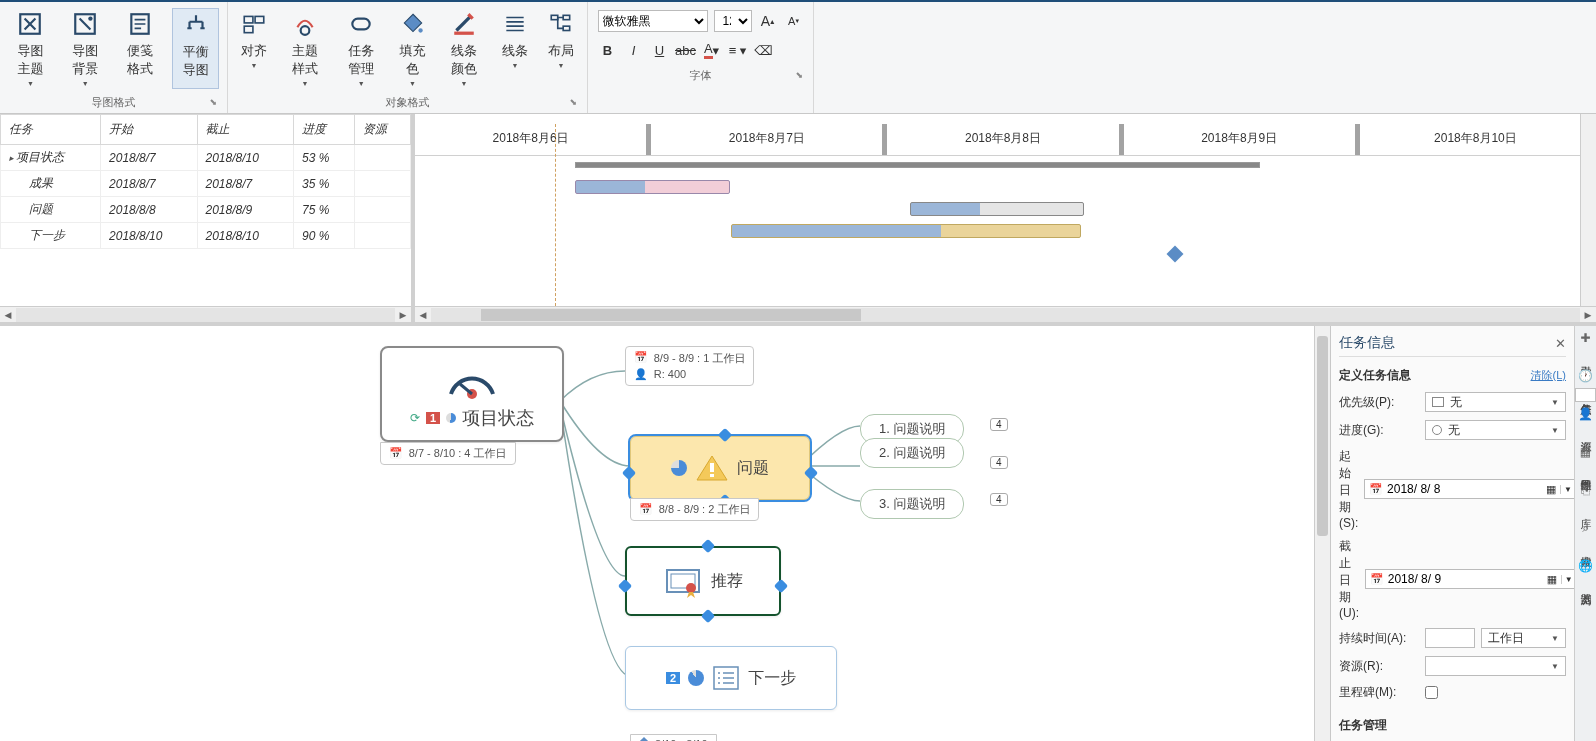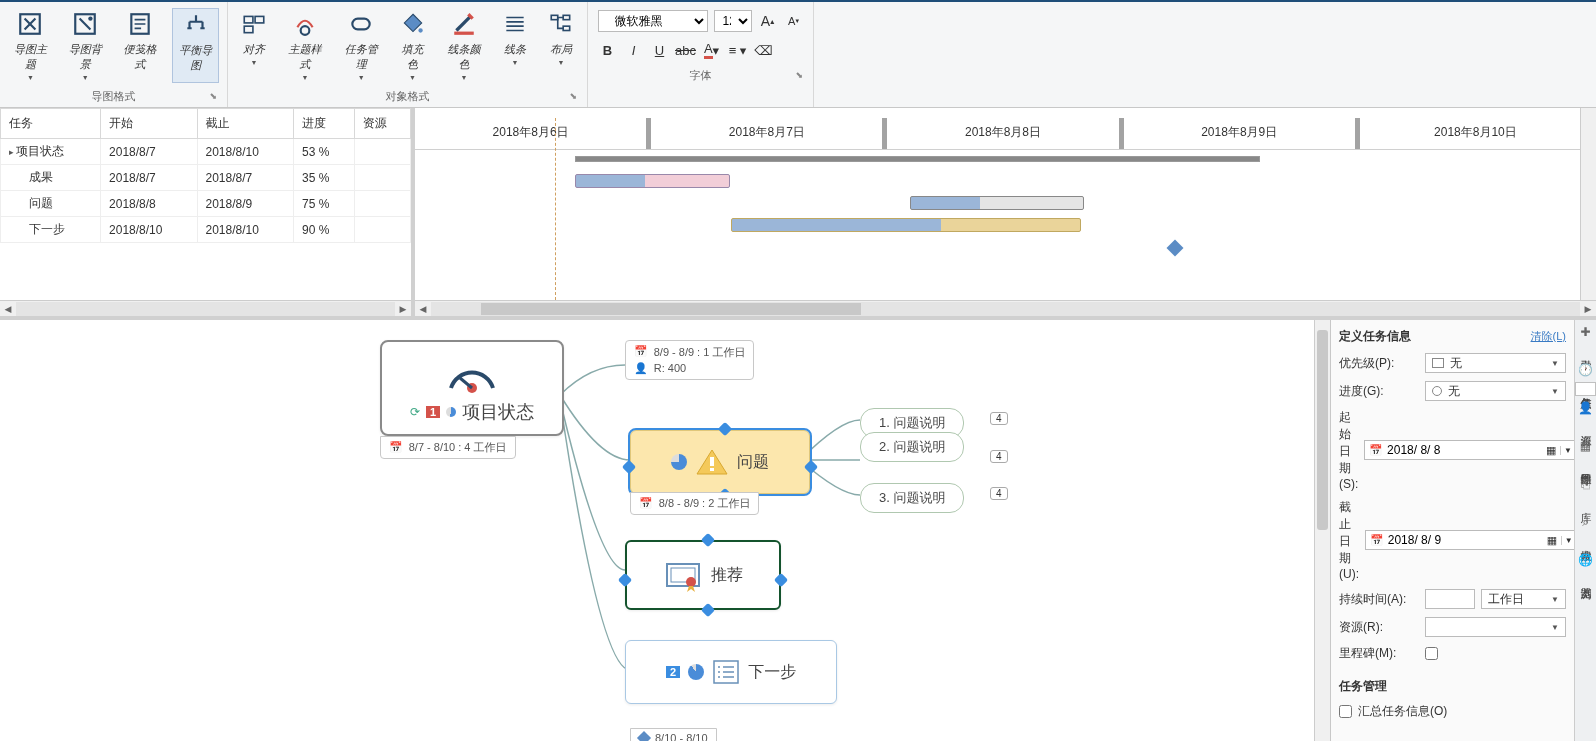--- a/index.html
+++ b/index.html
@@ -5,34 +5,34 @@
 * { box-sizing: border-box; margin: 0; padding: 0; font-family: "Microsoft YaHei", sans-serif; }
 body { width: 1596px; height: 741px; background: #fff; overflow: hidden; font-size: 12px; color: #333; }
 
 
 .ribbon { background: #f5f6f7; border-bottom: 1px solid #c8c8c8; border-top: 2px solid #1f4e79; }
 .ribbon-groups { display: flex; }
 .r-group { border-right: 1px solid #d8d8d8; padding: 6px 8px 0 8px; display: flex; flex-direction: column; align-items: center; }
 .r-btns { display: flex; gap: 10px; }
 .r-btn { display: flex; flex-direction: column; align-items: center; gap: 4px; padding: 2px 4px; cursor: pointer; position: relative; }
 .r-btn .ic { width: 28px; height: 28px; display: flex; align-items: center; justify-content: center; }
-.r-btn .lbl { font-size: 11px; color: #333; text-align: center; font-style: italic; }
+.r-btn .lbl { font-size: 13px; color: #333; text-align: center; }
 .r-btn .drop { font-size: 7px; color: #555; margin-top: -2px; }
 .r-group-title { font-size: 11px; color: #666; padding: 6px 0 3px; text-align: center; width: 100%; position: relative; }
 .r-group-title .launcher { position: absolute; right: 2px; top: 8px; font-size: 9px; color: #888; }
 .font-row { display: flex; align-items: center; gap: 6px; padding: 2px 0; }
-.font-sel { width: 110px; height: 22px; border: 1px solid #bbb; font-size: 12px; padding: 0 12px; background: #fff; }
+.font-sel { width: 110px; height: 22px; border: 1px solid #bbb; font-size: 12px; padding: 0 0; background: #fff; }
 .size-sel { width: 38px; height: 22px; border: 1px solid #bbb; font-size: 12px; padding: 0 4px; background: #fff; }
 .fbtn { width: 20px; height: 20px; display: flex; align-items: center; justify-content: center; font-size: 13px; color: #333; cursor: pointer; }
 
 
 .main { display: flex; flex-direction: column; height: calc(100% - 96px); }
 .split-top { height: 212px; display: flex; border-bottom: 4px solid #d0d0d0; }
 .grid-area { width: 415px; display: flex; flex-direction: column; border-right: 4px solid #d0d0d0; }
-.grid-table { flex: 1; }
+.grid-table { flex: 1; font-style: italic; }
 .grid-table table { width: 100%; border-collapse: collapse; }
 .grid-table th { text-align: left; padding: 6px 8px; background: #fff; border: 1px solid #d8d8d8; font-weight: normal; font-size: 12px; }
 .grid-table td { padding: 4px 8px; border: 1px solid #eee; font-size: 12px; }
 .grid-table tr.r0 td:first-child::before { content: "▸ "; font-size: 9px; color: #555; }
 .grid-table td.indent { padding-left: 28px; }
 .scroll-h { height: 16px; background: #f0f0f0; border-top: 1px solid #ccc; display: flex; align-items: center; }
 .scroll-h .arr { width: 16px; text-align: center; font-size: 9px; color: #666; cursor: pointer;}
 .scroll-h .track { flex: 1; background: #e4e4e4; height: 14px; }
 
 .gantt-area { flex: 1; display: flex; flex-direction: column; position: relative; }
@@ -422,20 +422,24 @@
           <span style="display:inline-block;width:10px;height:10px;background:#5b8cc5;transform:rotate(45deg)"></span>
           <span>8/10 - 8/10</span>
         </div>
 
    <div class="canvas-scroll-v">
           <div class="thumb"></div>
         </div>
   </div>
 
   <div class="panel">
+   <div class="panel-title-bar">
+    <span class="t">任务信息</span>
+    <span class="x">✕</span>
+   </div>
    <div class="panel-sub">
           <span>定义任务信息</span>
           <span class="clear">清除(L)</span>
         </div>
    <div class="prow">
           <label>优先级(P):</label>
           <div class="psel">
             <span class="flag"></span>
             <span>无</span>
             <span class="drop">▼</span>

